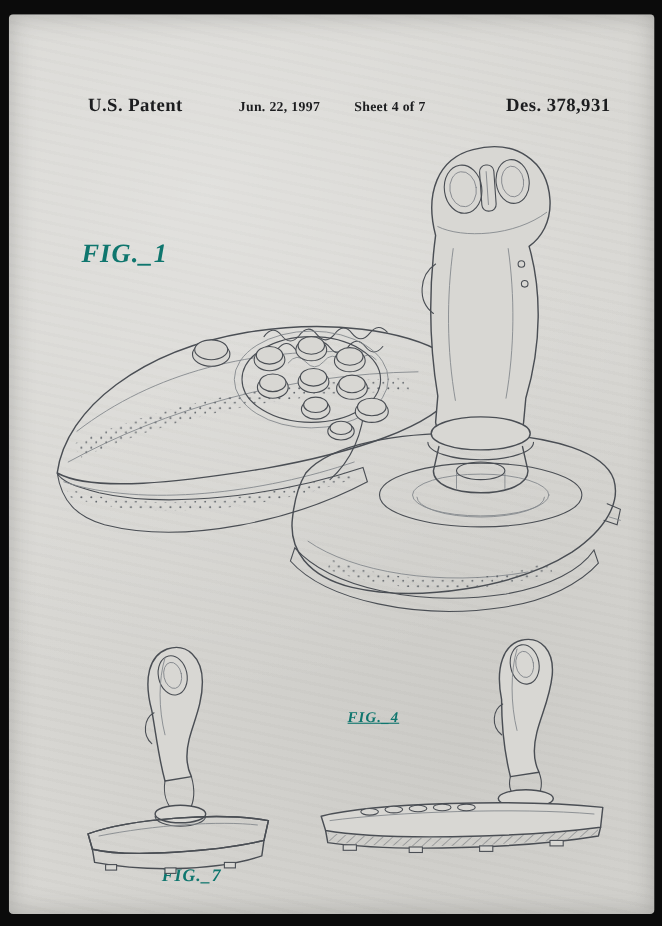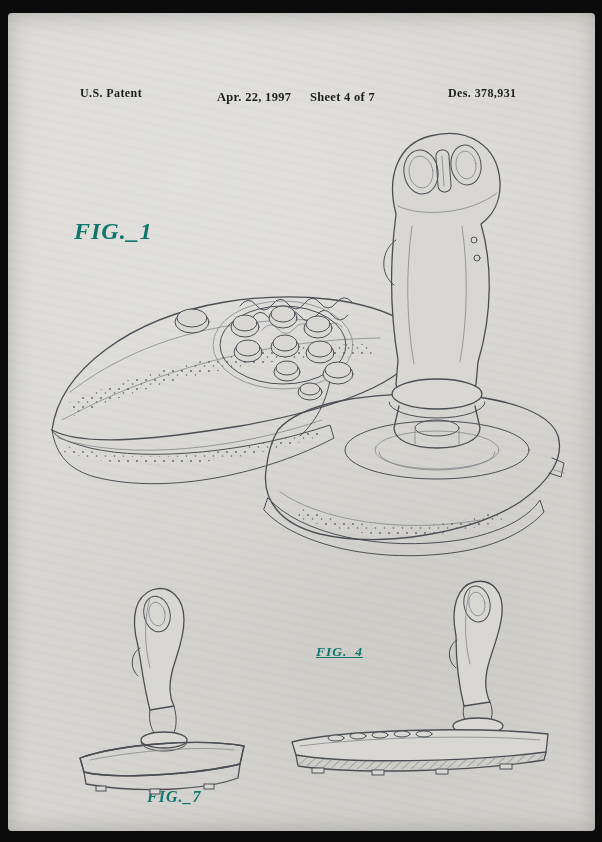--- a/index.html
+++ b/index.html
@@ -14,44 +14,44 @@
     background-image:
       radial-gradient(circle at 30% 20%, rgba(255,255,255,.25), rgba(255,255,255,0) 60%),
       radial-gradient(circle at 70% 80%, rgba(120,120,115,.12), rgba(120,120,115,0) 55%),
       repeating-linear-gradient(12deg, rgba(160,158,152,.06) 0 3px, rgba(255,255,255,0) 3px 9px);
     border-radius:4px;
     box-shadow:inset 0 0 22px rgba(90,90,85,.35);
   }
   .hdr{
     position:absolute;color:#1c1d1f;white-space:nowrap;
   }
-  .hdr.big{font-size:12px;font-weight:bold;letter-spacing:.4px;}
+  .hdr.big{font-size:17px;font-weight:bold;letter-spacing:.4px;}
   .hdr.small{font-size:12.5px;font-weight:bold;letter-spacing:.3px;}
   .figlabel{
     position:absolute;color:#0f766e;font-style:italic;font-weight:bold;
     letter-spacing:1px;white-space:nowrap;
   }
   #fig1-label{left:74px;top:218px;font-size:24px;}
   #fig4-label{left:316px;top:644px;font-size:13.5px;text-decoration:underline;}
   #fig7-label{left:147px;top:788px;font-size:16px;font-style:italic;}
   svg.sheet{position:absolute;left:0;top:0;}
   .ink{stroke:#4a4e54;fill:none;stroke-width:1.3;stroke-linecap:round;stroke-linejoin:round;}
   .ink2{stroke:#4a4e54;fill:none;stroke-width:1;stroke-linecap:round;}
   .faint{stroke:#83878c;fill:none;stroke-width:.8;stroke-linecap:round;}
   .fillpaper{fill:#d8d7d3;}
 </style>
 </head>
 <body>
 
 <div class="paper"></div>
 
 <span class="hdr big" style="left:80px;top:86px;">U.S. Patent</span>
-<span class="hdr small" style="left:217px;top:90px;">Apr. 22, 1997</span>
-<span class="hdr small" style="left:310px;top:90px;">Sheet 4 of 7</span>
-<span class="hdr big" style="left:448px;top:86px;">Des. 378,931</span>
+<span class="hdr small" style="left:217px;top:90px;">Jun. 22, 1997</span>
+<span class="hdr small" style="left:322px;top:90px;">Sheet 4 of 7</span>
+<span class="hdr big" style="left:460px;top:86px;">Des. 378,931</span>
 
 <span id="fig1-label" class="figlabel">FIG._1</span>
 <span id="fig4-label" class="figlabel">FIG._4</span>
 <span id="fig7-label" class="figlabel">FIG._7</span>
 
 <svg class="sheet" width="602" height="842" viewBox="0 0 602 842">
   <defs>
     <pattern id="hatch" width="6" height="6" patternUnits="userSpaceOnUse" patternTransform="rotate(48)">
       <line x1="0" y1="0" x2="0" y2="6" stroke="#5c6066" stroke-width="0.8"></line>
     </pattern>

